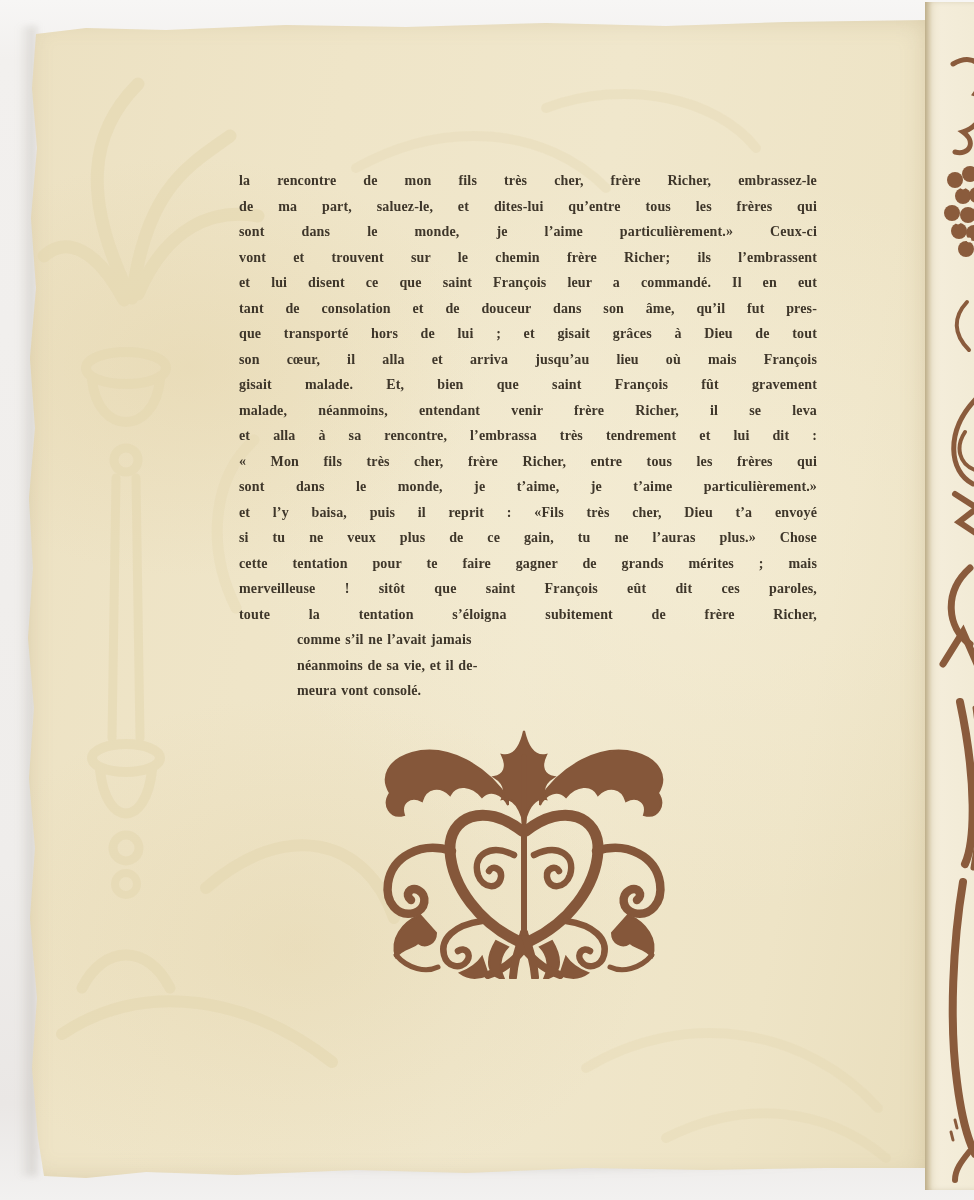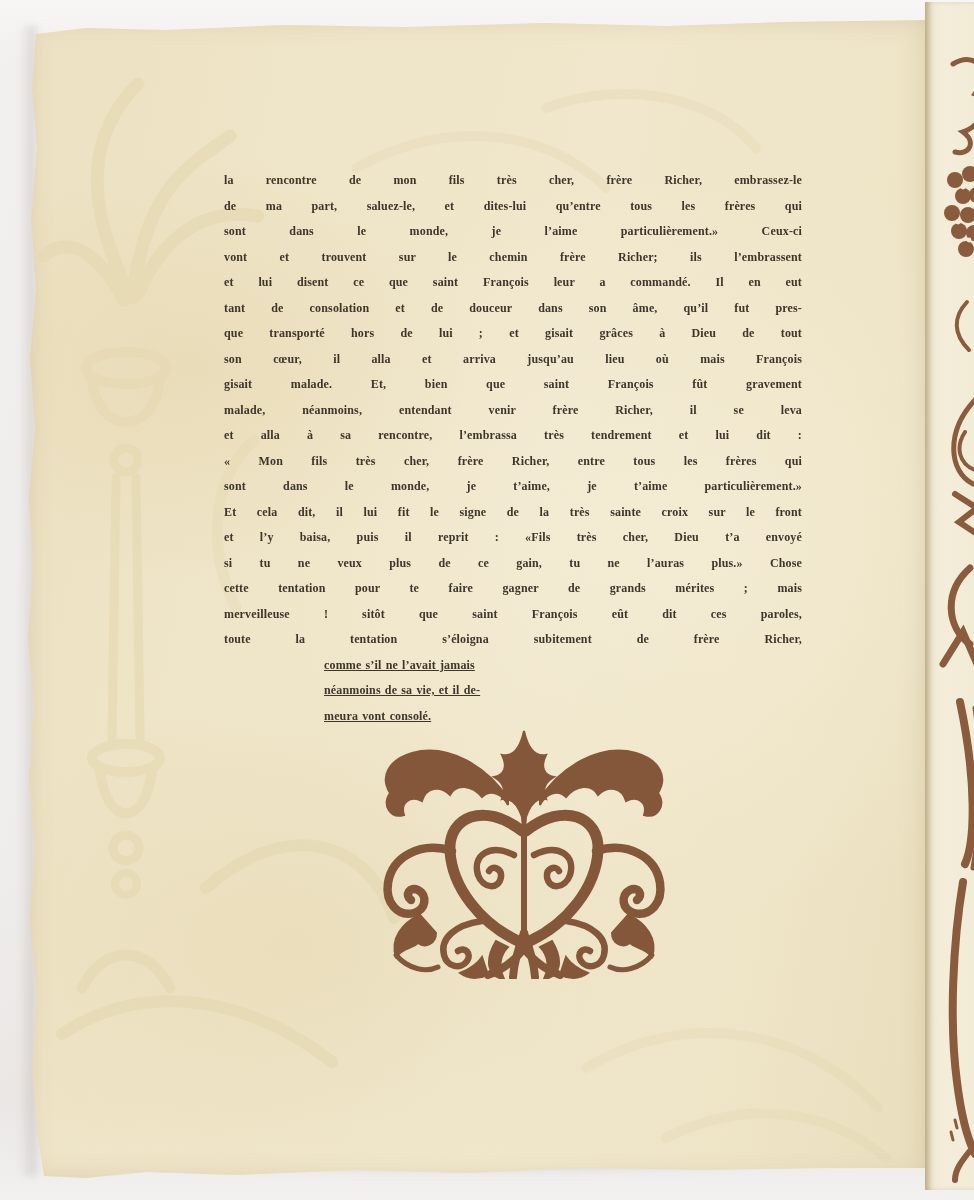--- a/index.html
+++ b/index.html
@@ -29,25 +29,25 @@
     clip-path: polygon(
       10px 16px, 60px 10px, 140px 12px, 260px 7px, 380px 9px, 520px 5px, 640px 8px, 760px 4px, 901px 2px,
       901px 1150px,
       800px 1150px, 680px 1152px, 560px 1150px, 440px 1155px, 330px 1152px, 210px 1157px, 120px 1154px, 60px 1160px, 18px 1158px,
       12px 1120px, 6px 1050px, 11px 980px, 4px 900px, 9px 830px, 3px 760px, 8px 690px, 2px 620px, 7px 550px,
       3px 480px, 9px 410px, 4px 340px, 10px 270px, 5px 200px, 11px 130px, 6px 70px
     );
   }
   .watermark{position:absolute;left:0;top:30px;opacity:.55;pointer-events:none;}
   .textblock{
-    position:absolute;left:198px;top:150px;width:578px;
-    color:#3e362a;font-size:12px;font-weight:bold;letter-spacing:.15px;word-spacing:1px;
+    position:absolute;left:213px;top:150px;width:578px;
+    color:#3e362a;font-size:14px;font-weight:bold;letter-spacing:.15px;word-spacing:1px;
   }
   .line{line-height:25.5px;height:25.5px;text-align:justify;text-align-last:justify;white-space:normal;}
-  .line.short{text-align:right;text-align-last:left;margin-left:100px;text-decoration:underline;}
+  .line.short{text-align:right;text-align-last:left;margin-left:58px;}
   .ornament{position:absolute;left:342px;top:709px;}
   .sliver{
     position:absolute;left:925px;top:2px;width:49px;height:1188px;
     background:linear-gradient(90deg,#e2d5b2 0px,#f0e8d2 7px,#f4edda 16px,#f2ebd6 100%);
     box-shadow: inset 6px 0 7px -3px rgba(130,108,70,.45);
     overflow:hidden;
   }
   .sliver svg{position:absolute;left:0;top:0;}
 </style>
 </head>
@@ -94,21 +94,20 @@
       <div class="line">vont et trouvent sur le chemin frère Richer; ils l’embrassent</div>
       <div class="line">et lui disent ce que saint François leur a commandé. Il en eut</div>
       <div class="line">tant de consolation et de douceur dans son âme, qu’il fut pres-</div>
       <div class="line">que transporté hors de lui ; et gisait grâces à Dieu de tout</div>
       <div class="line">son cœur, il alla et arriva jusqu’au lieu où mais François</div>
       <div class="line">gisait malade. Et, bien que saint François fût gravement</div>
       <div class="line">malade, néanmoins, entendant venir frère Richer, il se leva</div>
       <div class="line">et alla à sa rencontre, l’embrassa très tendrement et lui dit :</div>
       <div class="line">« Mon fils très cher, frère Richer, entre tous les frères qui</div>
       <div class="line">sont dans le monde, je t’aime, je t’aime particulièrement.»</div>
-      <div class="line">Et cela dit, il lui fit le signe de la très sainte croix sur le front</div>
       <div class="line">et l’y baisa, puis il reprit : «Fils très cher, Dieu t’a envoyé</div>
       <div class="line">si tu ne veux plus de ce gain, tu ne l’auras plus.» Chose</div>
       <div class="line">cette tentation pour te faire gagner de grands mérites ; mais</div>
       <div class="line">merveilleuse ! sitôt que saint François eût dit ces paroles,</div>
       <div class="line">toute la tentation s’éloigna subitement de frère Richer,</div>
       <div class="line short">comme s’il ne l’avait jamais</div>
       <div class="line short">néanmoins de sa vie, et il de-</div>
       <div class="line short">meura vont consolé.</div>
     </div>
 

